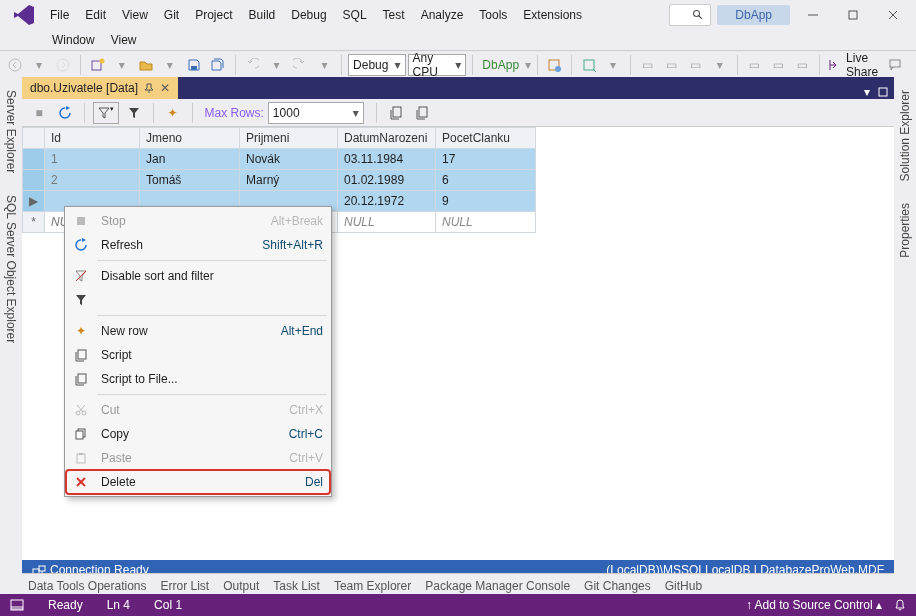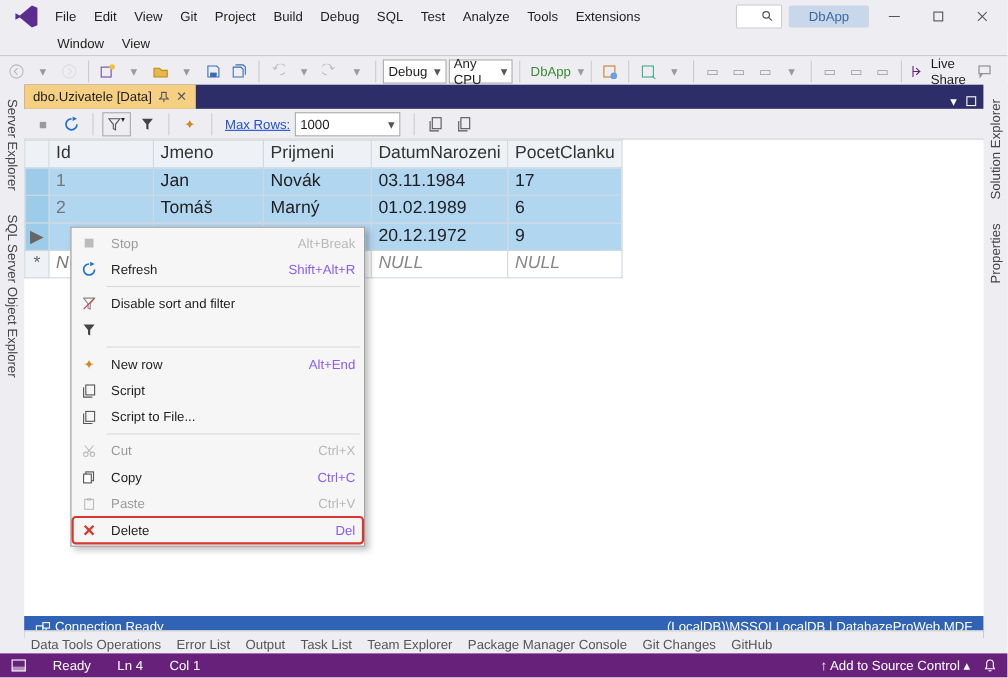--- a/index.html
+++ b/index.html
@@ -29,40 +29,40 @@
 .rail-tab { writing-mode: vertical-rl; padding: 8px 2px; background: #eeeef2; color: #444; border: 1px solid transparent; }
 .rail-right .rail-tab { transform: rotate(180deg); }
 
 .tabwell { position: absolute; left: 22px; right: 22px; top: 77px; height: 22px; background: #2d2d6a; display: flex; align-items: flex-end; }
 .doc-tab { background: #f5cf82; color: #1e1e1e; height: 22px; display: flex; align-items: center; padding: 0 8px; gap: 6px; }
 .doc-tab .pin { color: #5b5b5b; }
 .doc-tab .x { color: #5b5b5b; }
 .tabwell-right { margin-left: auto; display: flex; align-items: center; gap: 8px; padding-right: 6px; color: #fff; }
 
 .grid-toolbar { position: absolute; left: 22px; right: 22px; top: 99px; height: 28px; background: #eeeef2; border-bottom: 1px solid #ccc; display: flex; align-items: center; padding: 0 6px; gap: 4px; }
-.grid-toolbar .lbl { color: #1d4ed8; margin-left: 4px; text-decoration: underline; }
+.grid-toolbar .lbl { color: #8b5cf6; margin-left: 4px; }
 .maxrows { width: 96px; }
 
 .data-area { position: absolute; left: 22px; right: 22px; top: 127px; bottom: 54px; background: #fff; }
 table.grid { border-collapse: collapse; }
-.grid th, .grid td { border: 1px solid #d0d7de; font-size: 16px; padding: 3px 6px; text-align: left; }
+.grid th, .grid td { border: 1px solid #d0d7de; font-size: 12px; padding: 3px 6px; text-align: left; }
 .grid th { background: #eef1f5; font-weight: normal; color: #333; height: 20px; }
 .grid .rowhead { width: 22px; background: #eef1f5; text-align: center; color: #666; padding: 0; }
 .grid tr.sel td { background: #b1d6f0; }
 .grid tr.sel .rowhead { background: #9cccea; }
 .grid td.idcell { color: #777; }
 .grid .null { font-style: italic; color: #888; }
 .col-id{width:95px;} .col-jmeno{width:100px;} .col-prijmeni{width:98px;} .col-datum{width:98px;} .col-pocet{width:100px;}
 
 .ctx { position: absolute; left: 64px; top: 206px; width: 268px; background: #f6f6f6; border: 1px solid #9a9a9a; box-shadow: 3px 3px 6px rgba(0,0,0,0.25); padding: 2px; z-index: 50; }
 .ctx-item { display: flex; align-items: center; height: 24px; padding: 0 6px 0 2px; gap: 8px; }
 .ctx-item.disabled { color: #9a9a9a; }
 .ctx-item .icon { width: 24px; display: flex; align-items: center; justify-content: center; }
 .ctx-item .label { flex: 1; }
-.ctx-item .shortcut { color: #8b5cf6; }
+.ctx-item .shortcut { color: #0c4a6e; }
 .ctx-item.disabled .shortcut { color: #b8b8b8; }
 .ctx-sep { height: 1px; background: #d7d7d7; margin: 3px 2px 3px 30px; }
 .ctx-delete { position: relative; }
 .ctx-delete-box { position: absolute; inset: -1px -2px -1px -2px; border: 2px solid #d9362d; border-radius: 4px; pointer-events: none; }
 
 .statusbar1 { position: absolute; left: 22px; right: 22px; bottom: 36px; height: 20px; background: #3063b6; color: #fff; display: flex; align-items: center; padding: 0 10px; gap: 4px; font-size: 12px; }
 .statusbar1 .right { margin-left: auto; }
 .toolwin-tabs { position: absolute; left: 22px; right: 22px; bottom: 18px; height: 20px; background: #eeeef2; display: flex; align-items: center; padding: 12px 6px; gap: 14px; color: #555; border-top: 1px solid #ccc; }
 .statusbar2 { position: absolute; left: 0; right: 0; bottom: 0; height: 22px; background: #68217a; color: #fff; display: flex; align-items: center; padding: 0 10px; gap: 24px; font-size: 12px; }
 .statusbar2 .right { margin-left: auto; display: flex; align-items: center; gap: 12px; }

